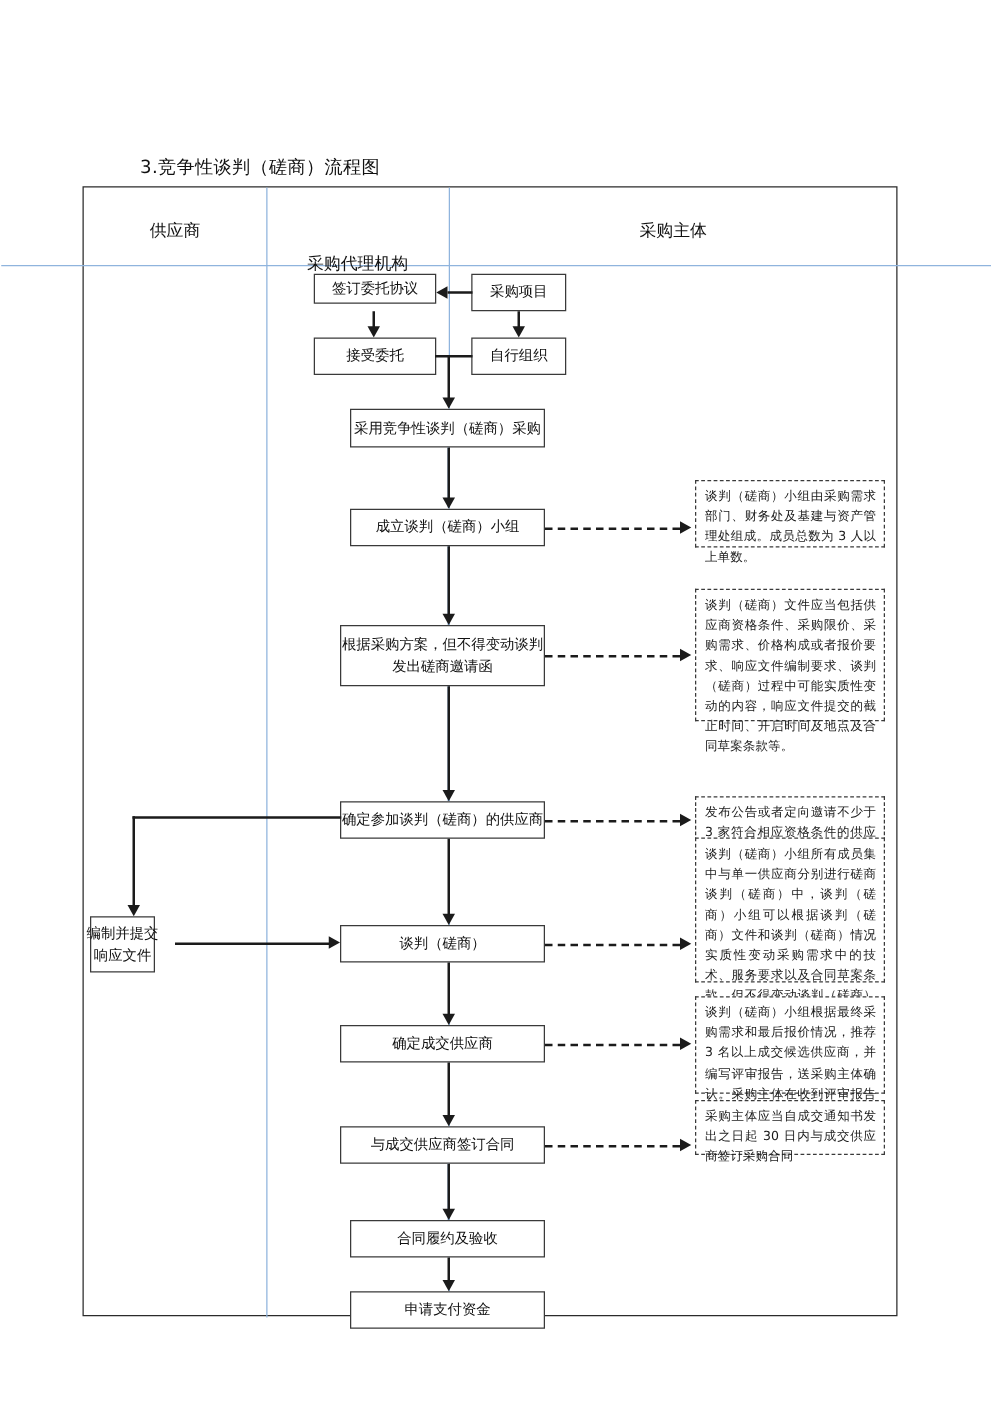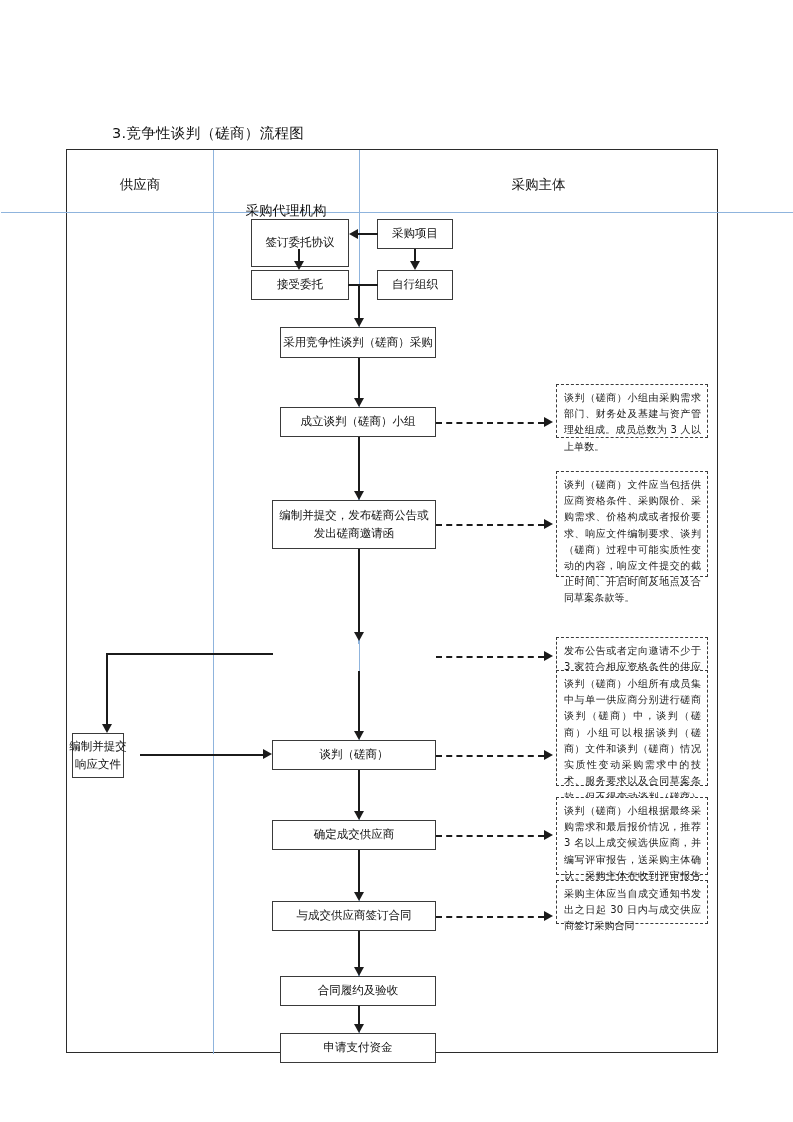--- a/index.html
+++ b/index.html
@@ -151,21 +151,21 @@
 <div id="frame">
 
   <div class="lane-v" style="left:146px;"></div>
   <div class="lane-v" style="left:292px;"></div>
   <div class="lane-h"></div>
 
   <div class="lane-header" style="left:0px; top:26px; width:146px;">供应商</div>
   <div class="lane-header" style="left:146px; top:26px; width:146px;margin-top:26px;">采购代理机构</div>
   <div class="lane-header" style="left:292px; top:26px; width:359px;">采购主体</div>
 
-  <div class="node" style="left:184px; top:69px; width:98px; height:48px;">
+  <div class="node" style="left:184px; top:69px; width:98px; height:24px;">
     <span class="ln">签订委托协议</span>
   </div>
 
   <div class="node" style="left:310px; top:69px; width:76px; height:30px;">
     <span class="ln">采购项目</span>
   </div>
 
   <div class="ln-h" style="left:291px; top:83px; width:20px;"></div>
   <div class="ah-left" style="left:282px; top:78.5px;"></div>
 
@@ -202,33 +202,36 @@
   <div class="dash-h" style="left:369px; top:272px; width:108px;"></div>
   <div class="ah-right" style="left:477px; top:266.5px;"></div>
 
   <div class="note" style="left:489px; top:234px; width:152px; height:54px;">谈判（磋商）小组由采购需求部门、财务处及基建与资产管理处组成。成员总数为 3 人以上单数。</div>
 
   <div class="blue-v" style="left:291px; top:287px; height:65px;"></div>
   <div class="ln-v" style="left:291px; top:287px; height:58px;"></div>
   <div class="ah-down" style="left:286.5px; top:341px;"></div>
 
   <div class="node" style="left:205px; top:350px; width:164px; height:49px;">
-    <span class="ln">编制并提交，发布磋商公告或</span>
+    <span class="ln">根据采购方案，但不得变动谈判</span>
     <span class="ln">发出磋商邀请函</span>
   </div>
 
   <div class="dash-h" style="left:369px; top:374px; width:108px;"></div>
   <div class="ah-right" style="left:477px; top:368.5px;"></div>
 
   <div class="note" style="left:489px; top:321px; width:152px; height:106px;">谈判（磋商）文件应当包括供应商资格条件、采购限价、采购需求、价格构成或者报价要求、响应文件编制要求、谈判（磋商）过程中可能实质性变动的内容，响应文件提交的截止时间、开启时间及地点及合同草案条款等。</div>
 
   <div class="blue-v" style="left:291px; top:399px; height:95px;"></div>
   <div class="ln-v" style="left:291px; top:399px; height:87px;"></div>
   <div class="ah-down" style="left:286.5px; top:482px;"></div>
 
+  <div class="node" style="left:205px; top:491px; width:164px; height:30px;">
+    <span class="ln">确定参加谈判（磋商）的供应商</span>
+  </div>
 
   <div class="dash-h" style="left:369px; top:506px; width:108px;"></div>
   <div class="ah-right" style="left:477px; top:500.5px;"></div>
 
   <div class="note" style="left:489px; top:487px; width:152px; height:36px;">发布公告或者定向邀请不少于 3 家符合相应资格条件的供应商</div>
 
   <div class="ln-h" style="left:39px; top:503px; width:167px;"></div>
   <div class="ln-v" style="left:39px; top:503px; height:74px;"></div>
   <div class="ah-down" style="left:34.5px; top:574px;"></div>
 

